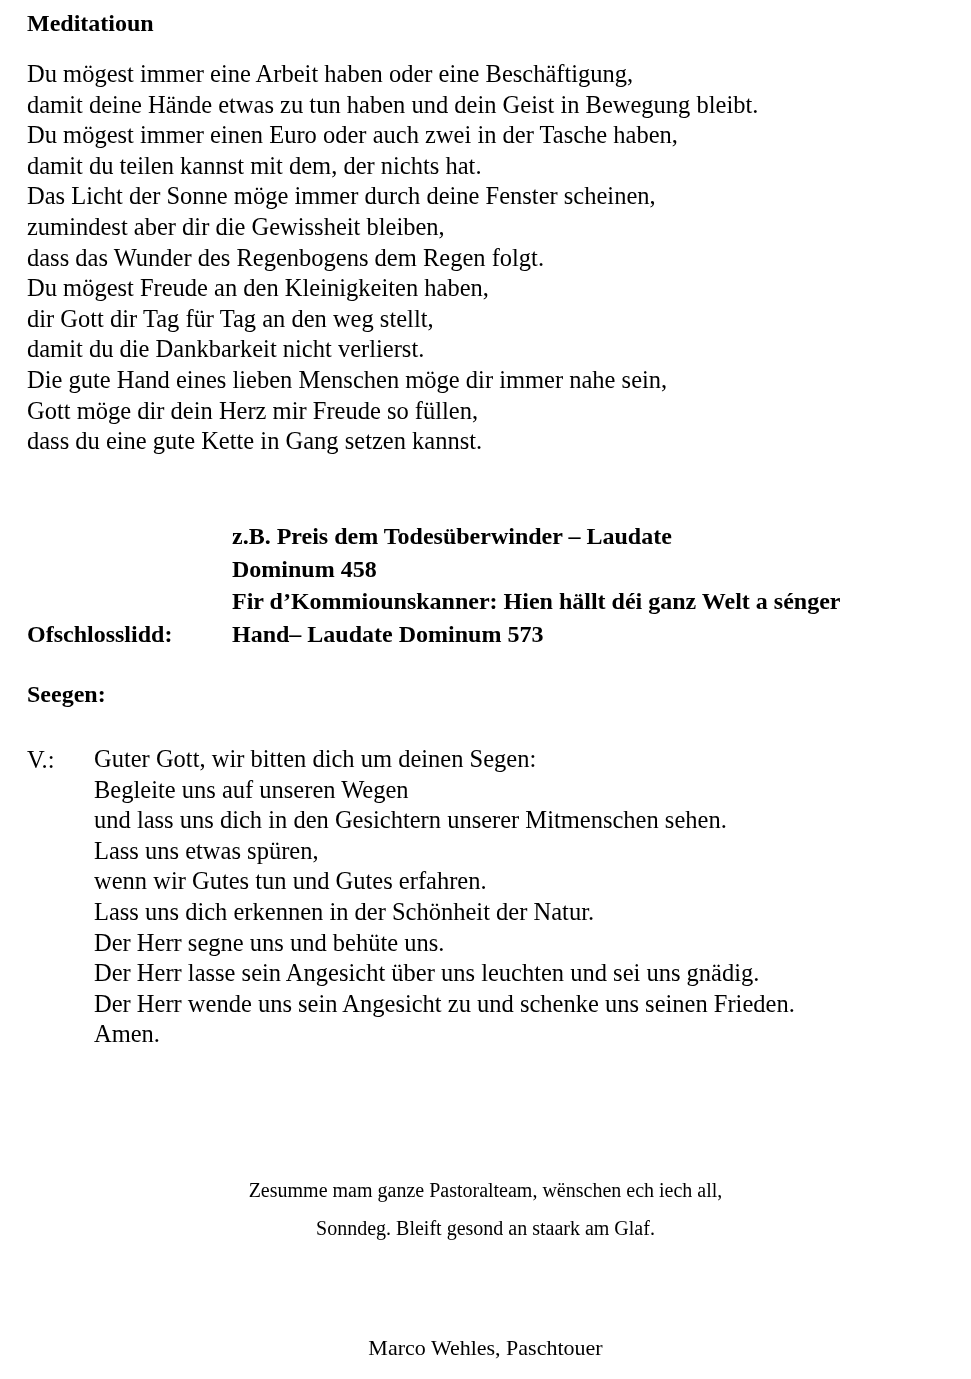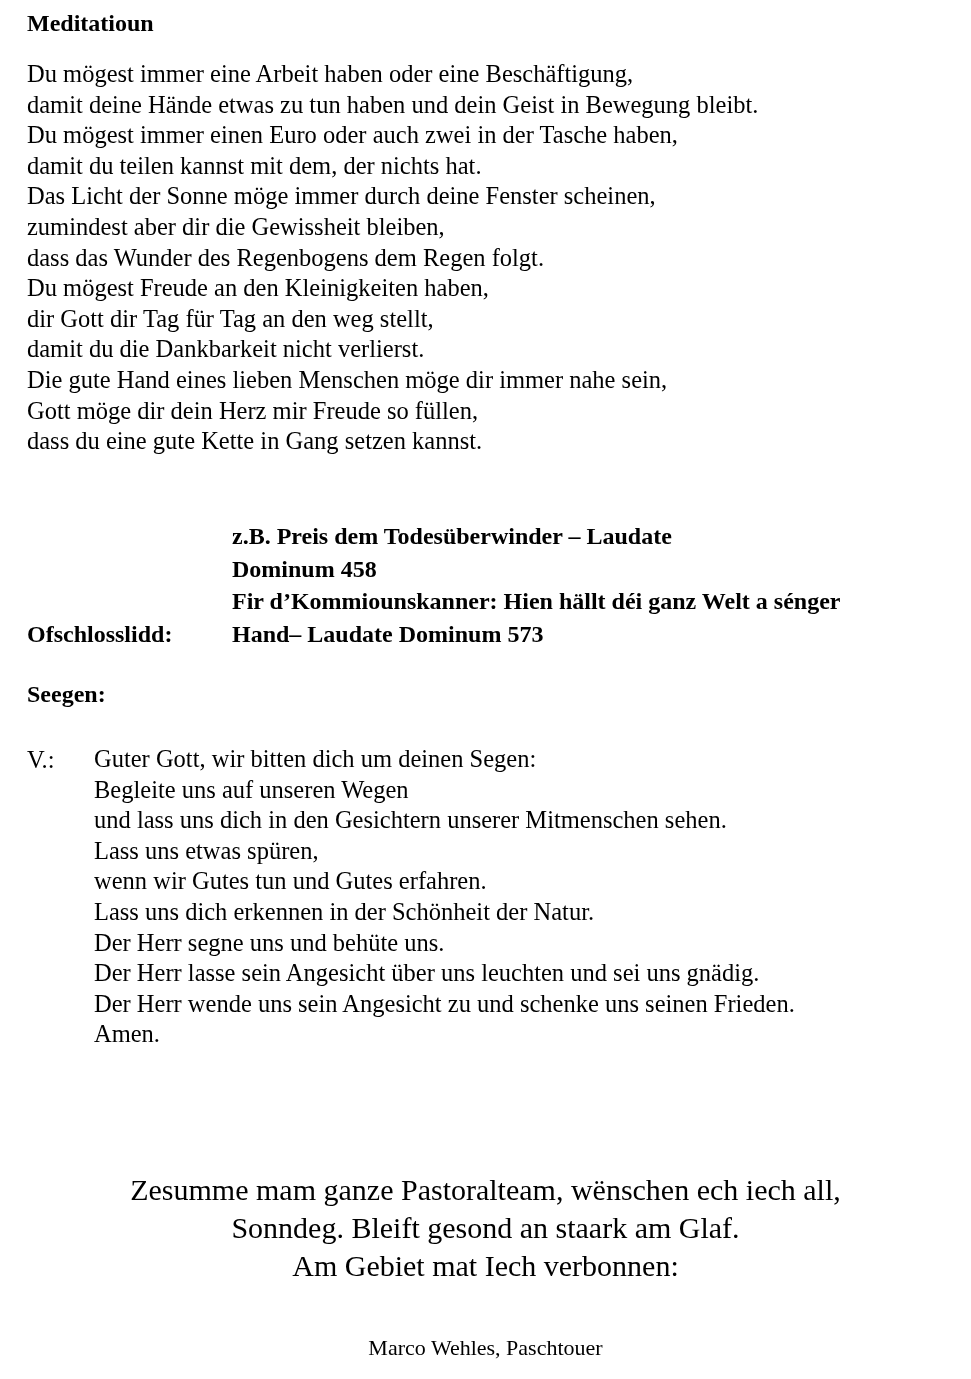--- a/index.html
+++ b/index.html
@@ -112,21 +112,21 @@
 
   
   #closing-message {
     position: absolute;
     left: 0;
     top: 1171px;
     width: 971px;
     text-align: center;
   }
   .center-line {
-    font-size: 30px;
+    font-size: 20px;
     line-height: 38px;
     white-space: pre;
   }
 
   
   #signature {
     position: absolute;
     left: 0;
     top: 1332px;
     width: 971px;
@@ -193,20 +193,19 @@
         <div class="line">Der Herr lasse sein Angesicht über uns leuchten und sei uns gnädig.</div>
         <div class="line">Der Herr wende uns sein Angesicht zu und schenke uns seinen Frieden.</div>
         <div class="line">Amen.</div>
       </div>
     </div>
   </div>
 
   <div id="closing-message">
     <div class="center-line">Zesumme mam ganze Pastoralteam, wënschen ech iech all,</div>
     <div class="center-line">Sonndeg. Bleift gesond an staark am Glaf.</div>
-    <div class="center-line">Am Gebiet mat Iech verbonnen:</div>
   </div>
 
   <div id="signature">
     <div class="signature-line">Marco Wehles, Paschtouer</div>
   </div>
 
 </div>
 
 </body></html>

